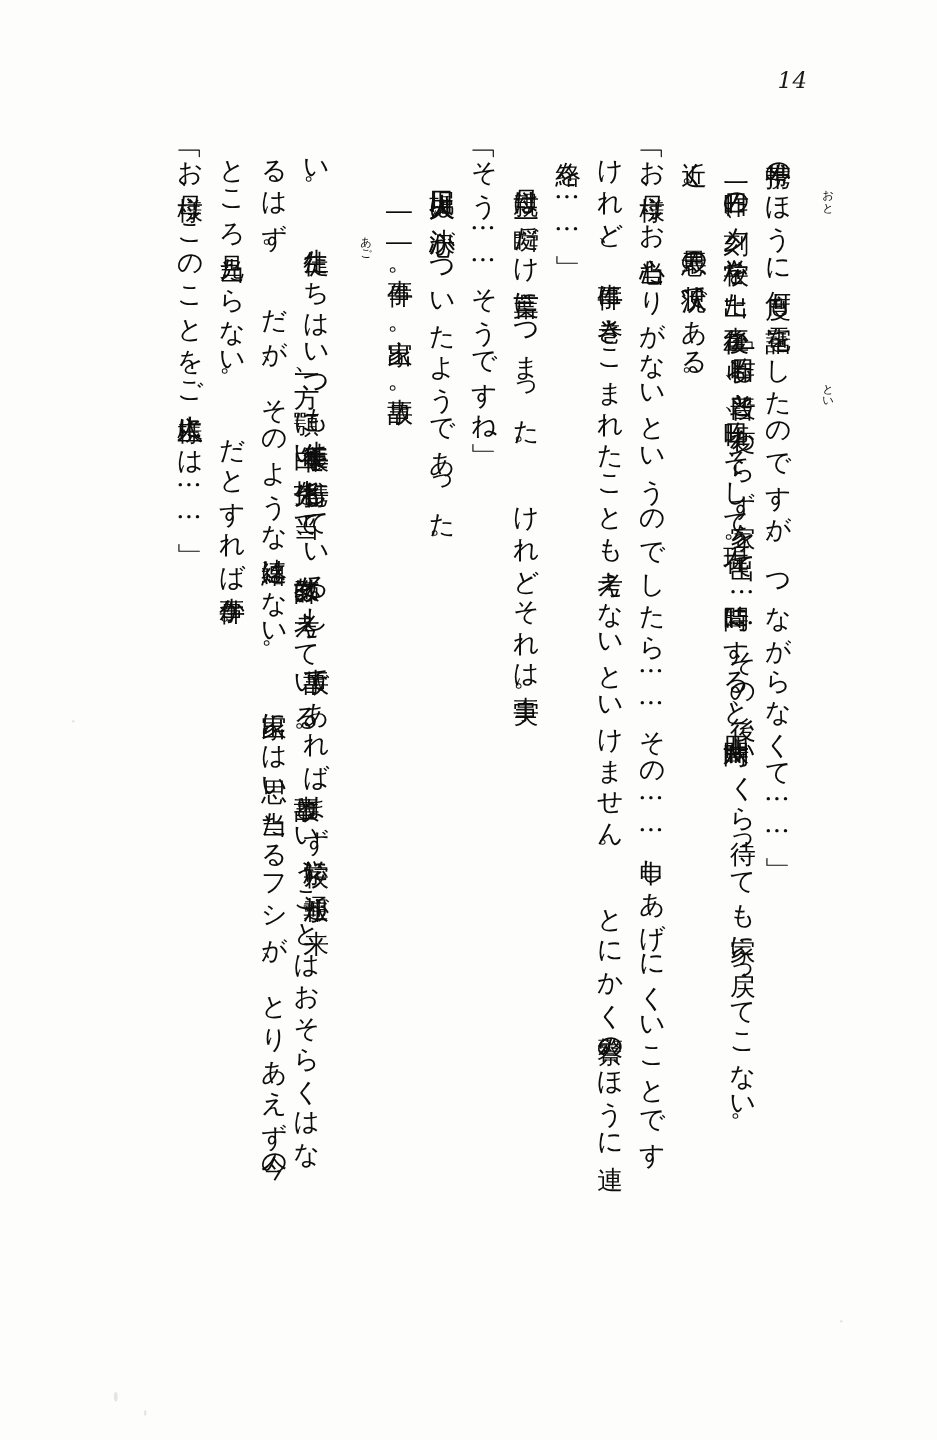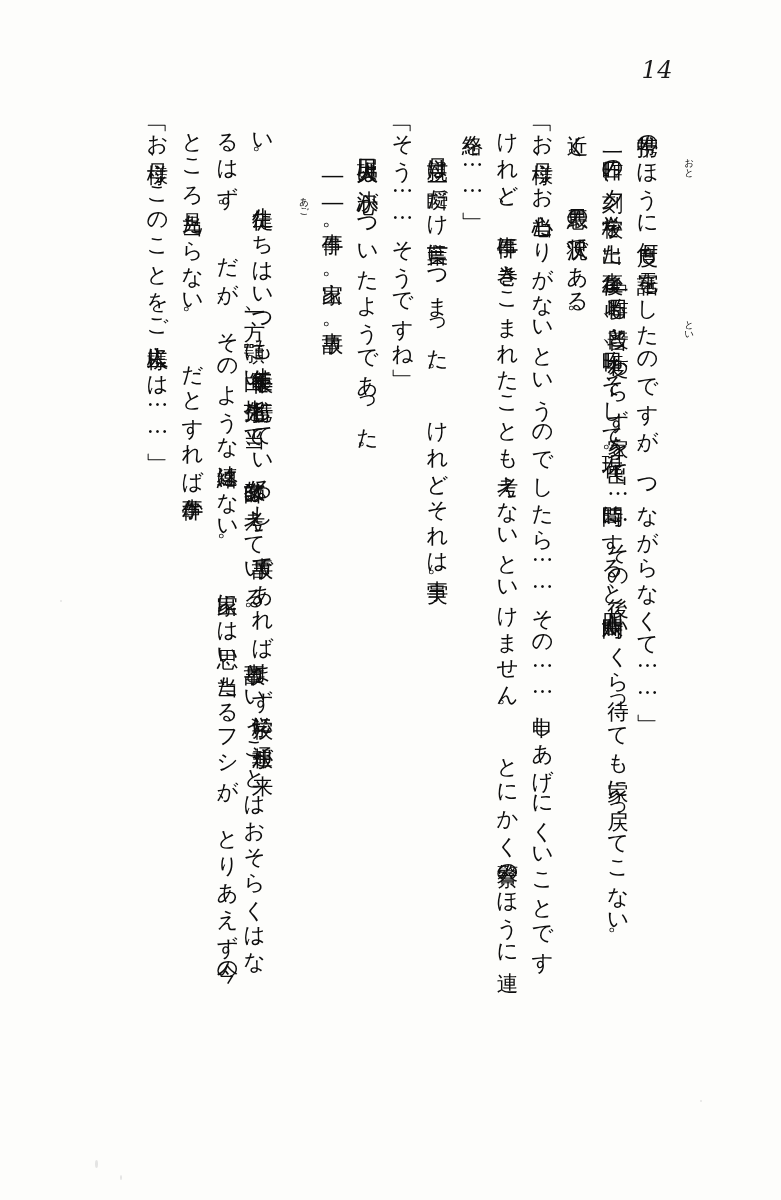--- a/index.html
+++ b/index.html
@@ -14,21 +14,21 @@
     background: #fdfdfb;
     overflow: hidden;
     font-family: "DejaVu Serif", "Liberation Serif", serif;
     color: #111111;
   }
   
   .page-number {
     position: absolute;
     top: 56px;
     right: 108px;
-    font-size: 24px;
+    font-size: 19px;
     font-style: italic;
     font-family: "DejaVu Serif", "Liberation Serif", serif;
     color: #1a1a1a;
     letter-spacing: 0.5px;
   }
   
   .body-text {
     position: absolute;
     top: 118px;
     right: 88px;

